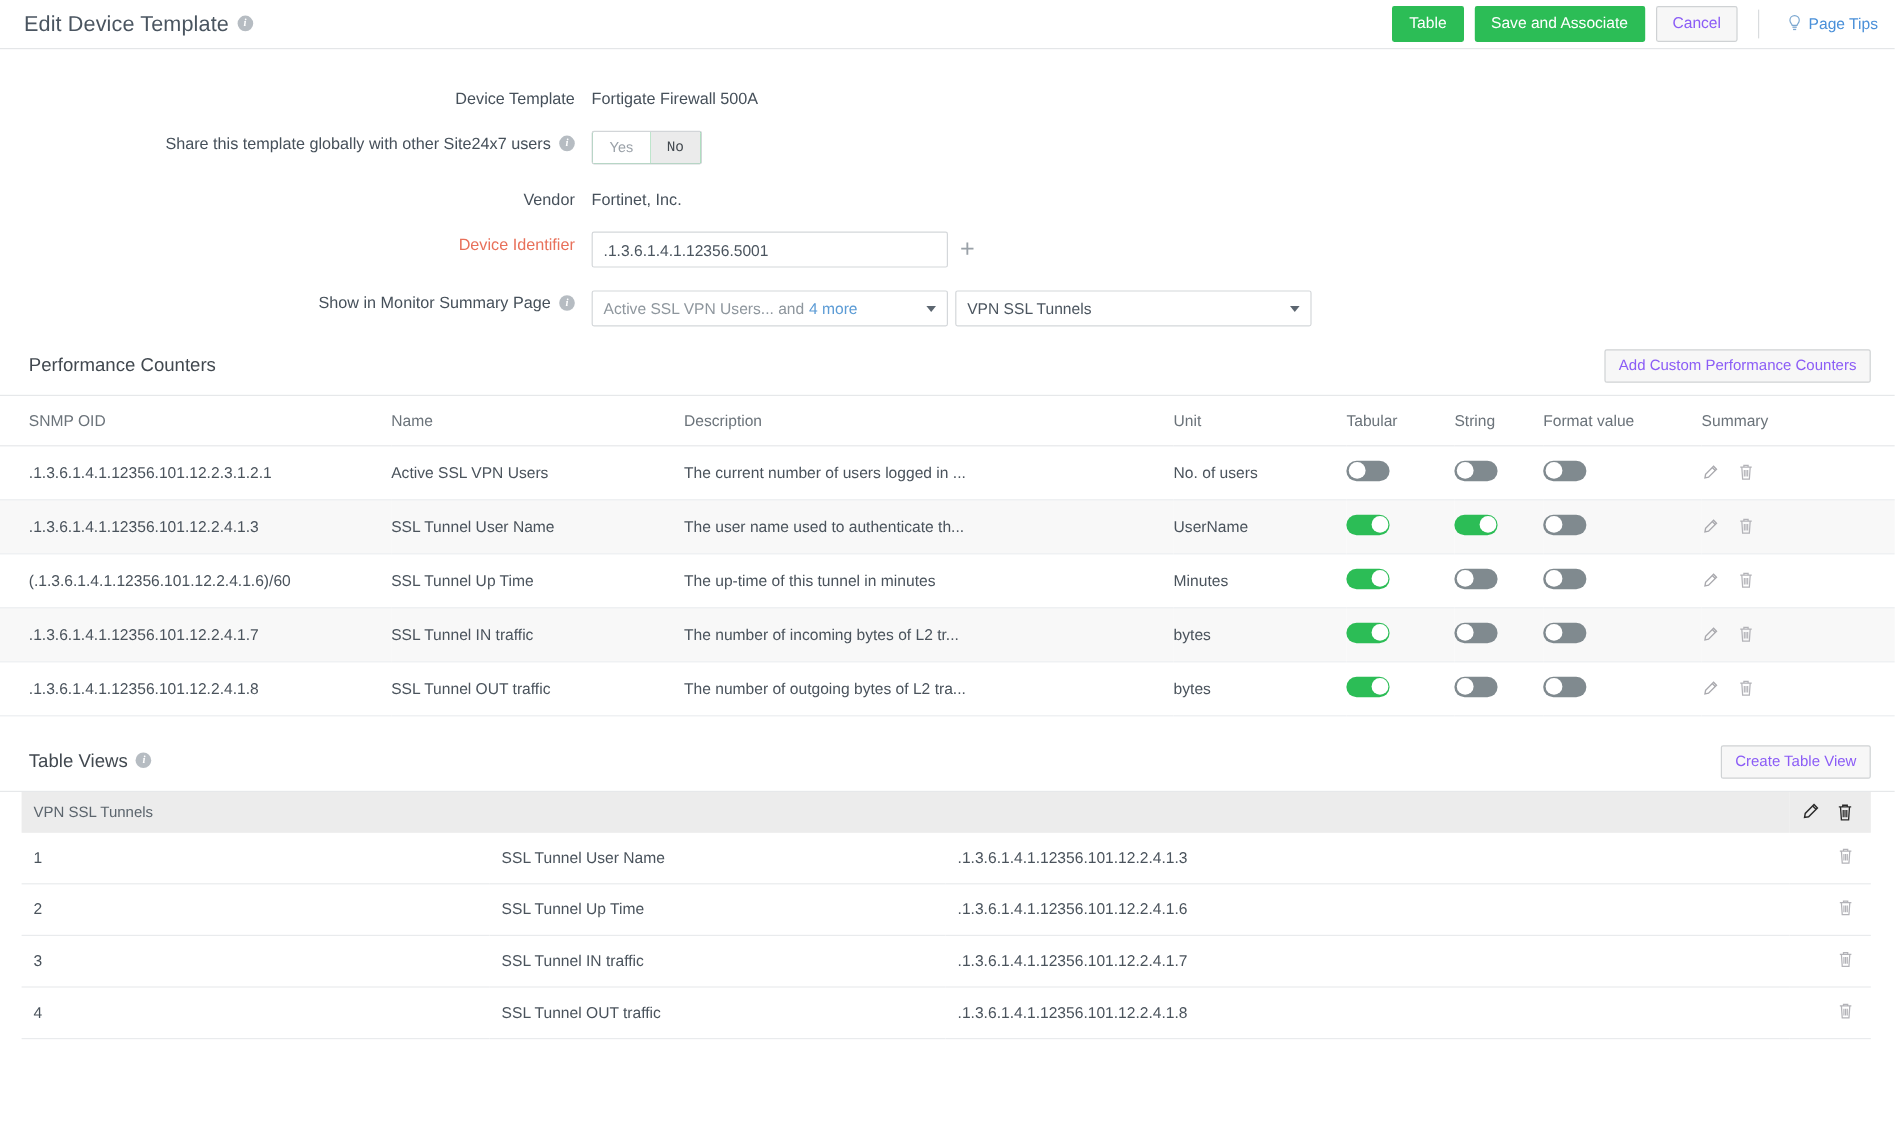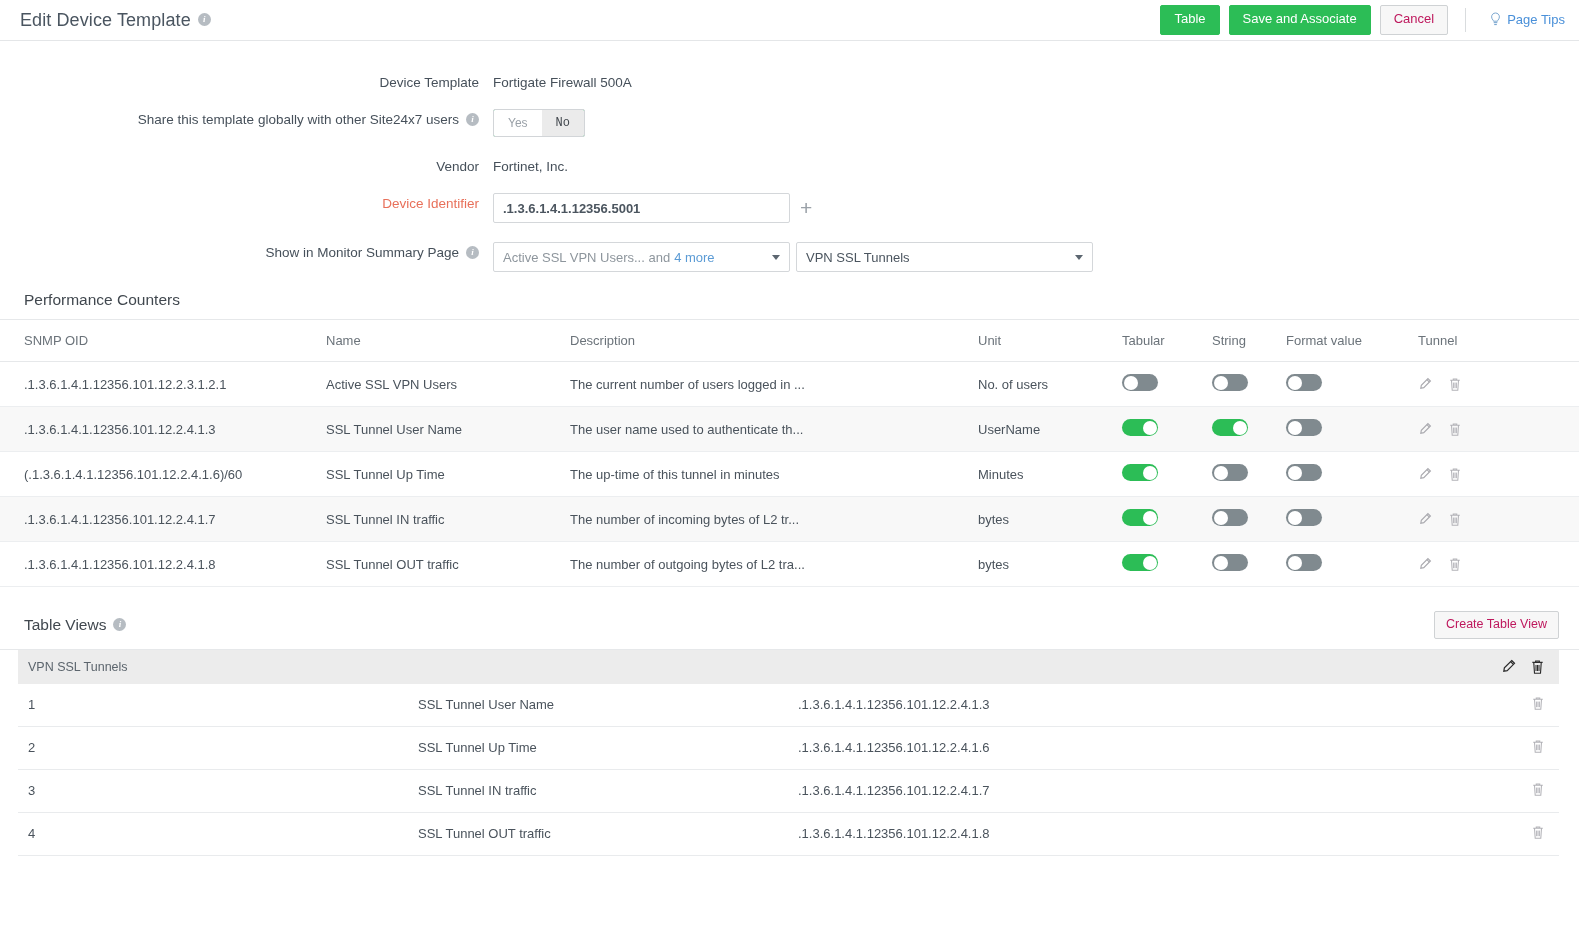--- a/index.html
+++ b/index.html
@@ -61,21 +61,21 @@
     line-height: 1.1;
     white-space: nowrap;
   }
   .btn-green {
     background: #2cbd56;
     color: #ffffff;
     border-color: #2cbd56;
   }
   .btn-grey {
     background: #f7f7f7;
-    color: #be185d;
+    color: #8b5cf6;
     border: 1px solid #cfd2d4;
   }
   .divider-v {
     width: 1px;
     height: 24px;
     background: #d9dcde;
     margin: 0 14px 0 8px;
   }
   .page-tips {
     display: flex;
@@ -167,21 +167,20 @@
     height: 30px;
     border: 1px solid #d4d7da;
     border-radius: 2px;
     background: #ffffff;
     display: flex;
     align-items: center;
     padding: 0 9px;
     font-size: 13px;
     color: #4b555f;
     width: 297px;
-    font-weight: bold;
   }
   .plus {
     margin-left: 10px;
     color: #9aa1a8;
     font-size: 21px;
     line-height: 28px;
     cursor: pointer;
     font-weight: 300;
   }
 
@@ -367,33 +366,34 @@
         <span class="caret"></span>
       </div>
     </div>
   </div>
 
 </div>
 
 <div class="section">
   <div class="section-head">
     <div class="section-title">Performance Counters</div>
+    <button class="btn btn-grey">Add Custom Performance Counters</button>
   </div>
 
   <table class="grid">
     <thead>
       <tr>
         <th class="c-oid">SNMP OID</th>
         <th class="c-name">Name</th>
         <th class="c-desc">Description</th>
         <th class="c-unit">Unit</th>
         <th class="c-tab">Tabular</th>
         <th class="c-str">String</th>
         <th class="c-fmt">Format value</th>
-        <th class="c-act">Tunnel</th>
+        <th class="c-act">Summary</th>
       </tr>
     </thead>
     <tbody id="pc-body">
         <tr>
           <td class="c-oid">.1.3.6.1.4.1.12356.101.12.2.3.1.2.1</td>
           <td class="c-name">Active SSL VPN Users</td>
           <td class="c-desc">The current number of users logged in ...</td>
           <td class="c-unit">No. of users</td>
           <td class="c-tab"><span class="toggle"><span class="knob"></span></span></td>
           <td class="c-str"><span class="toggle"><span class="knob"></span></span></td>

